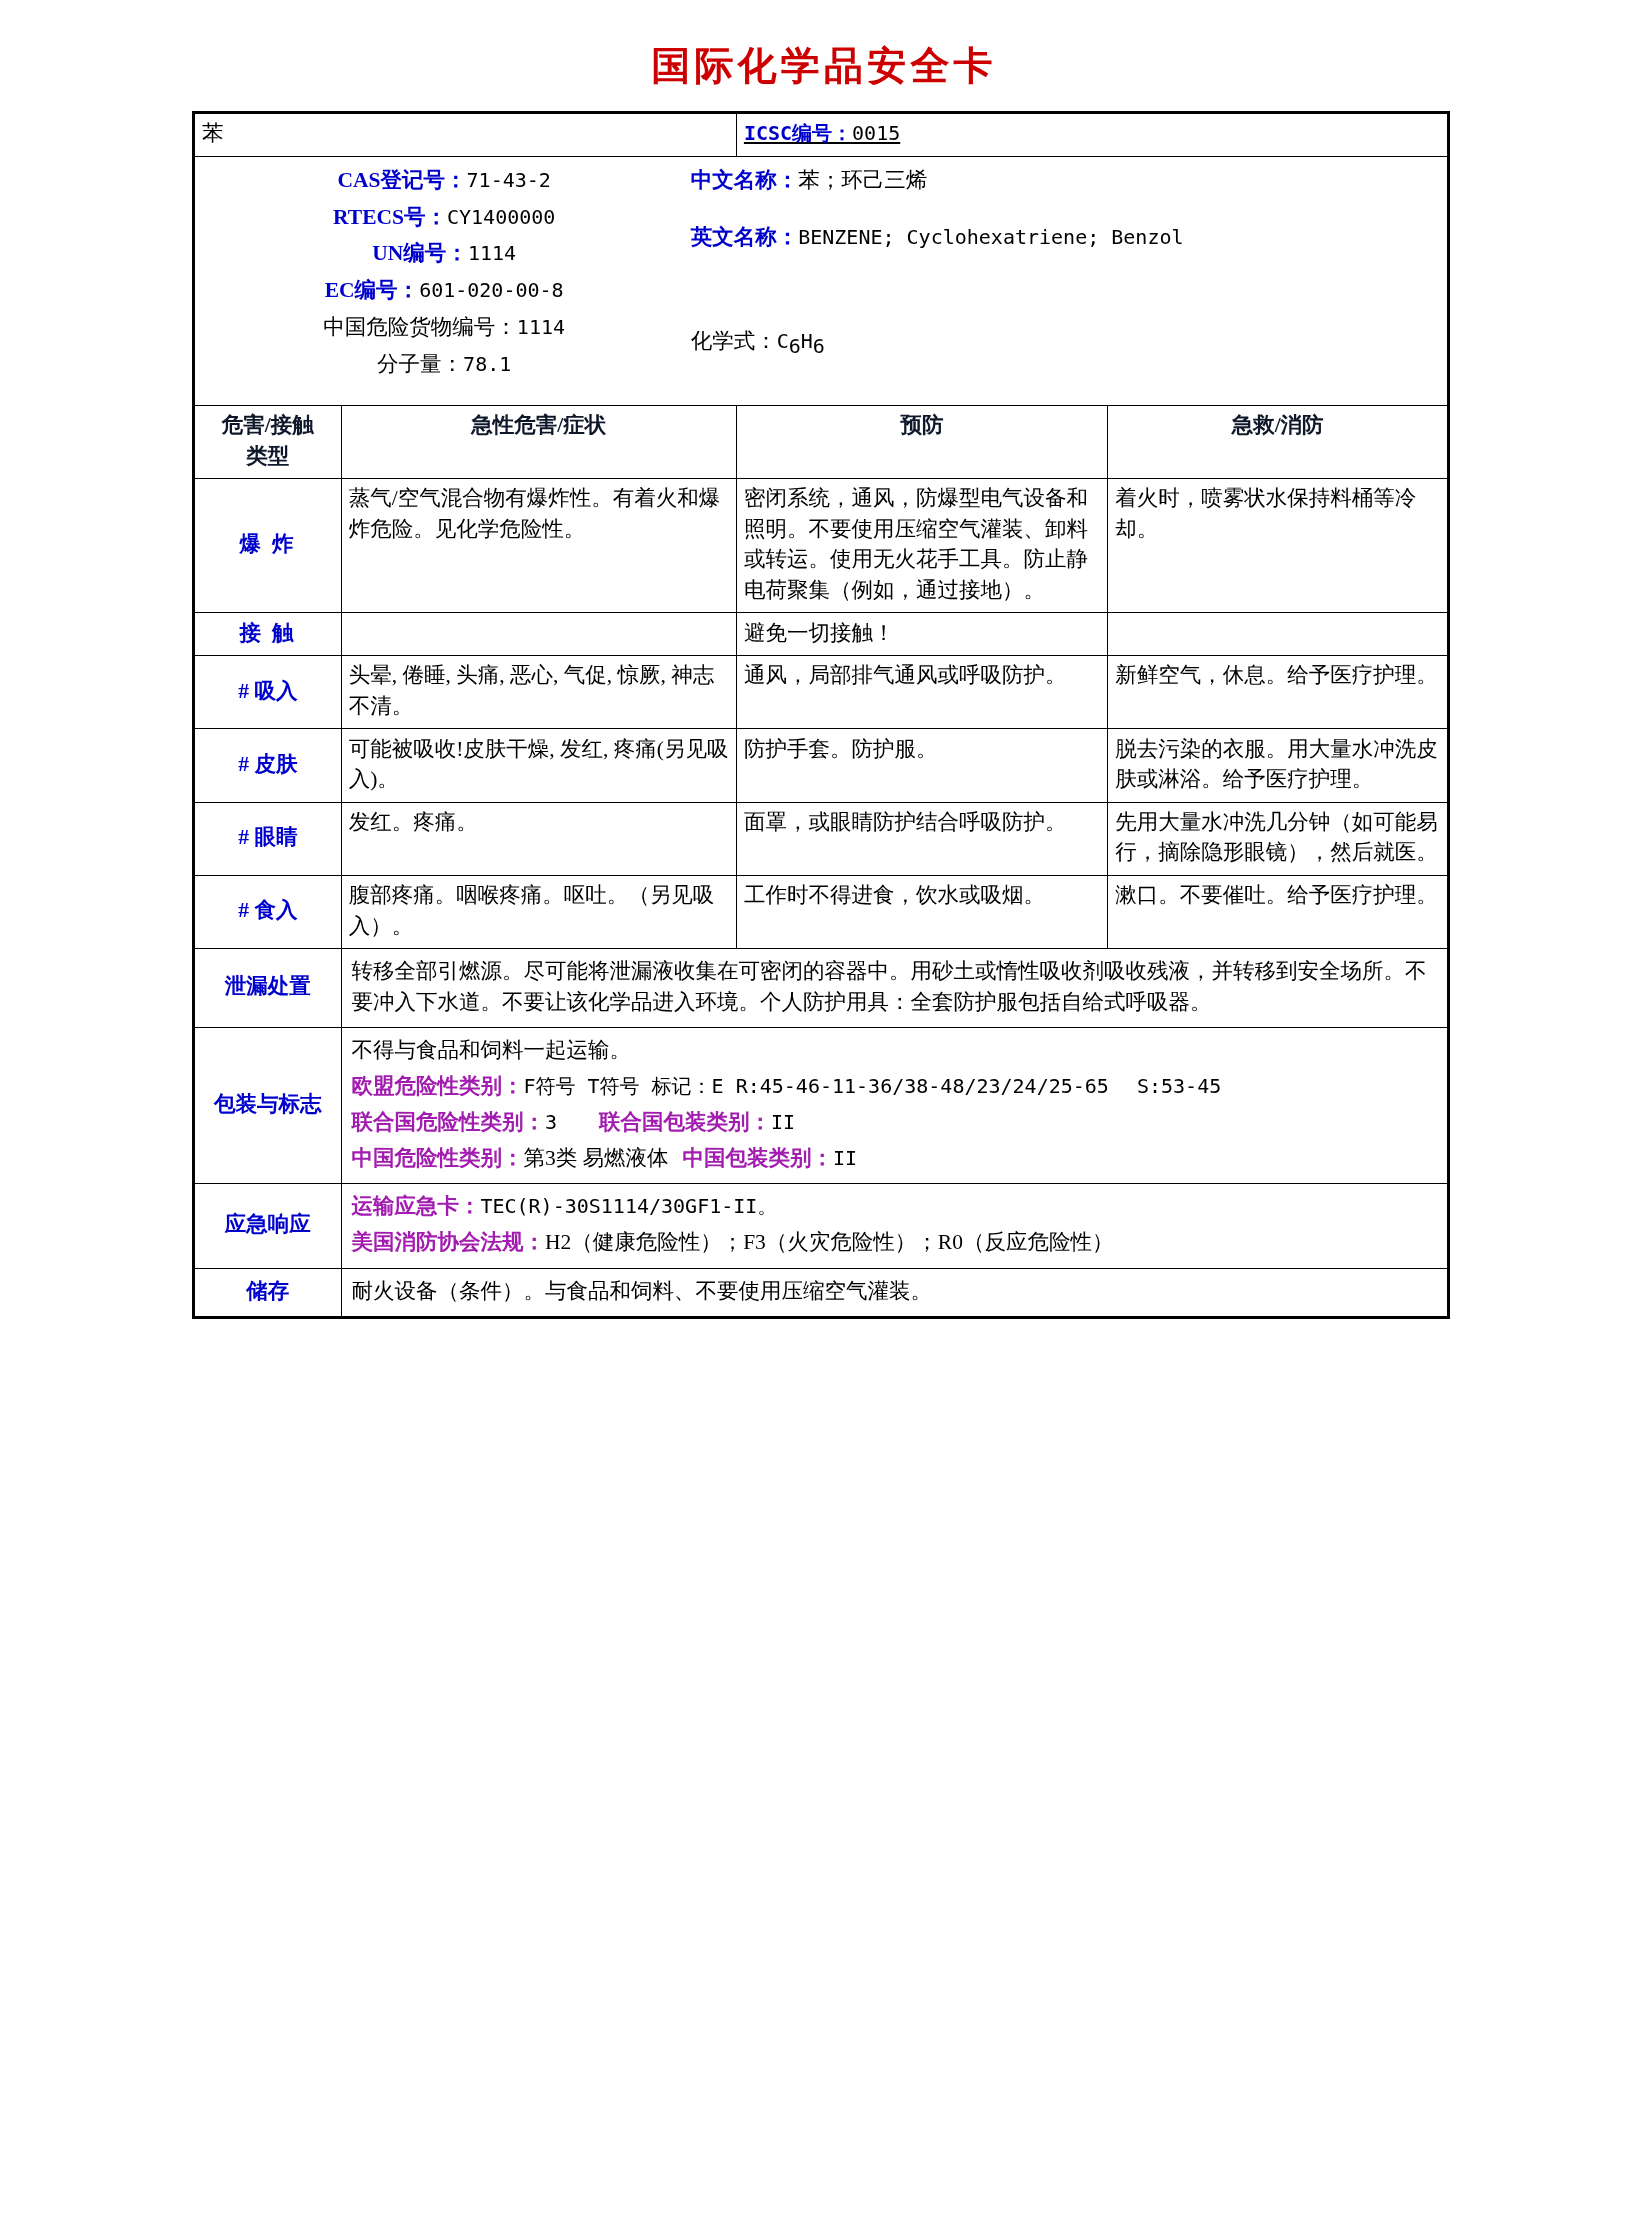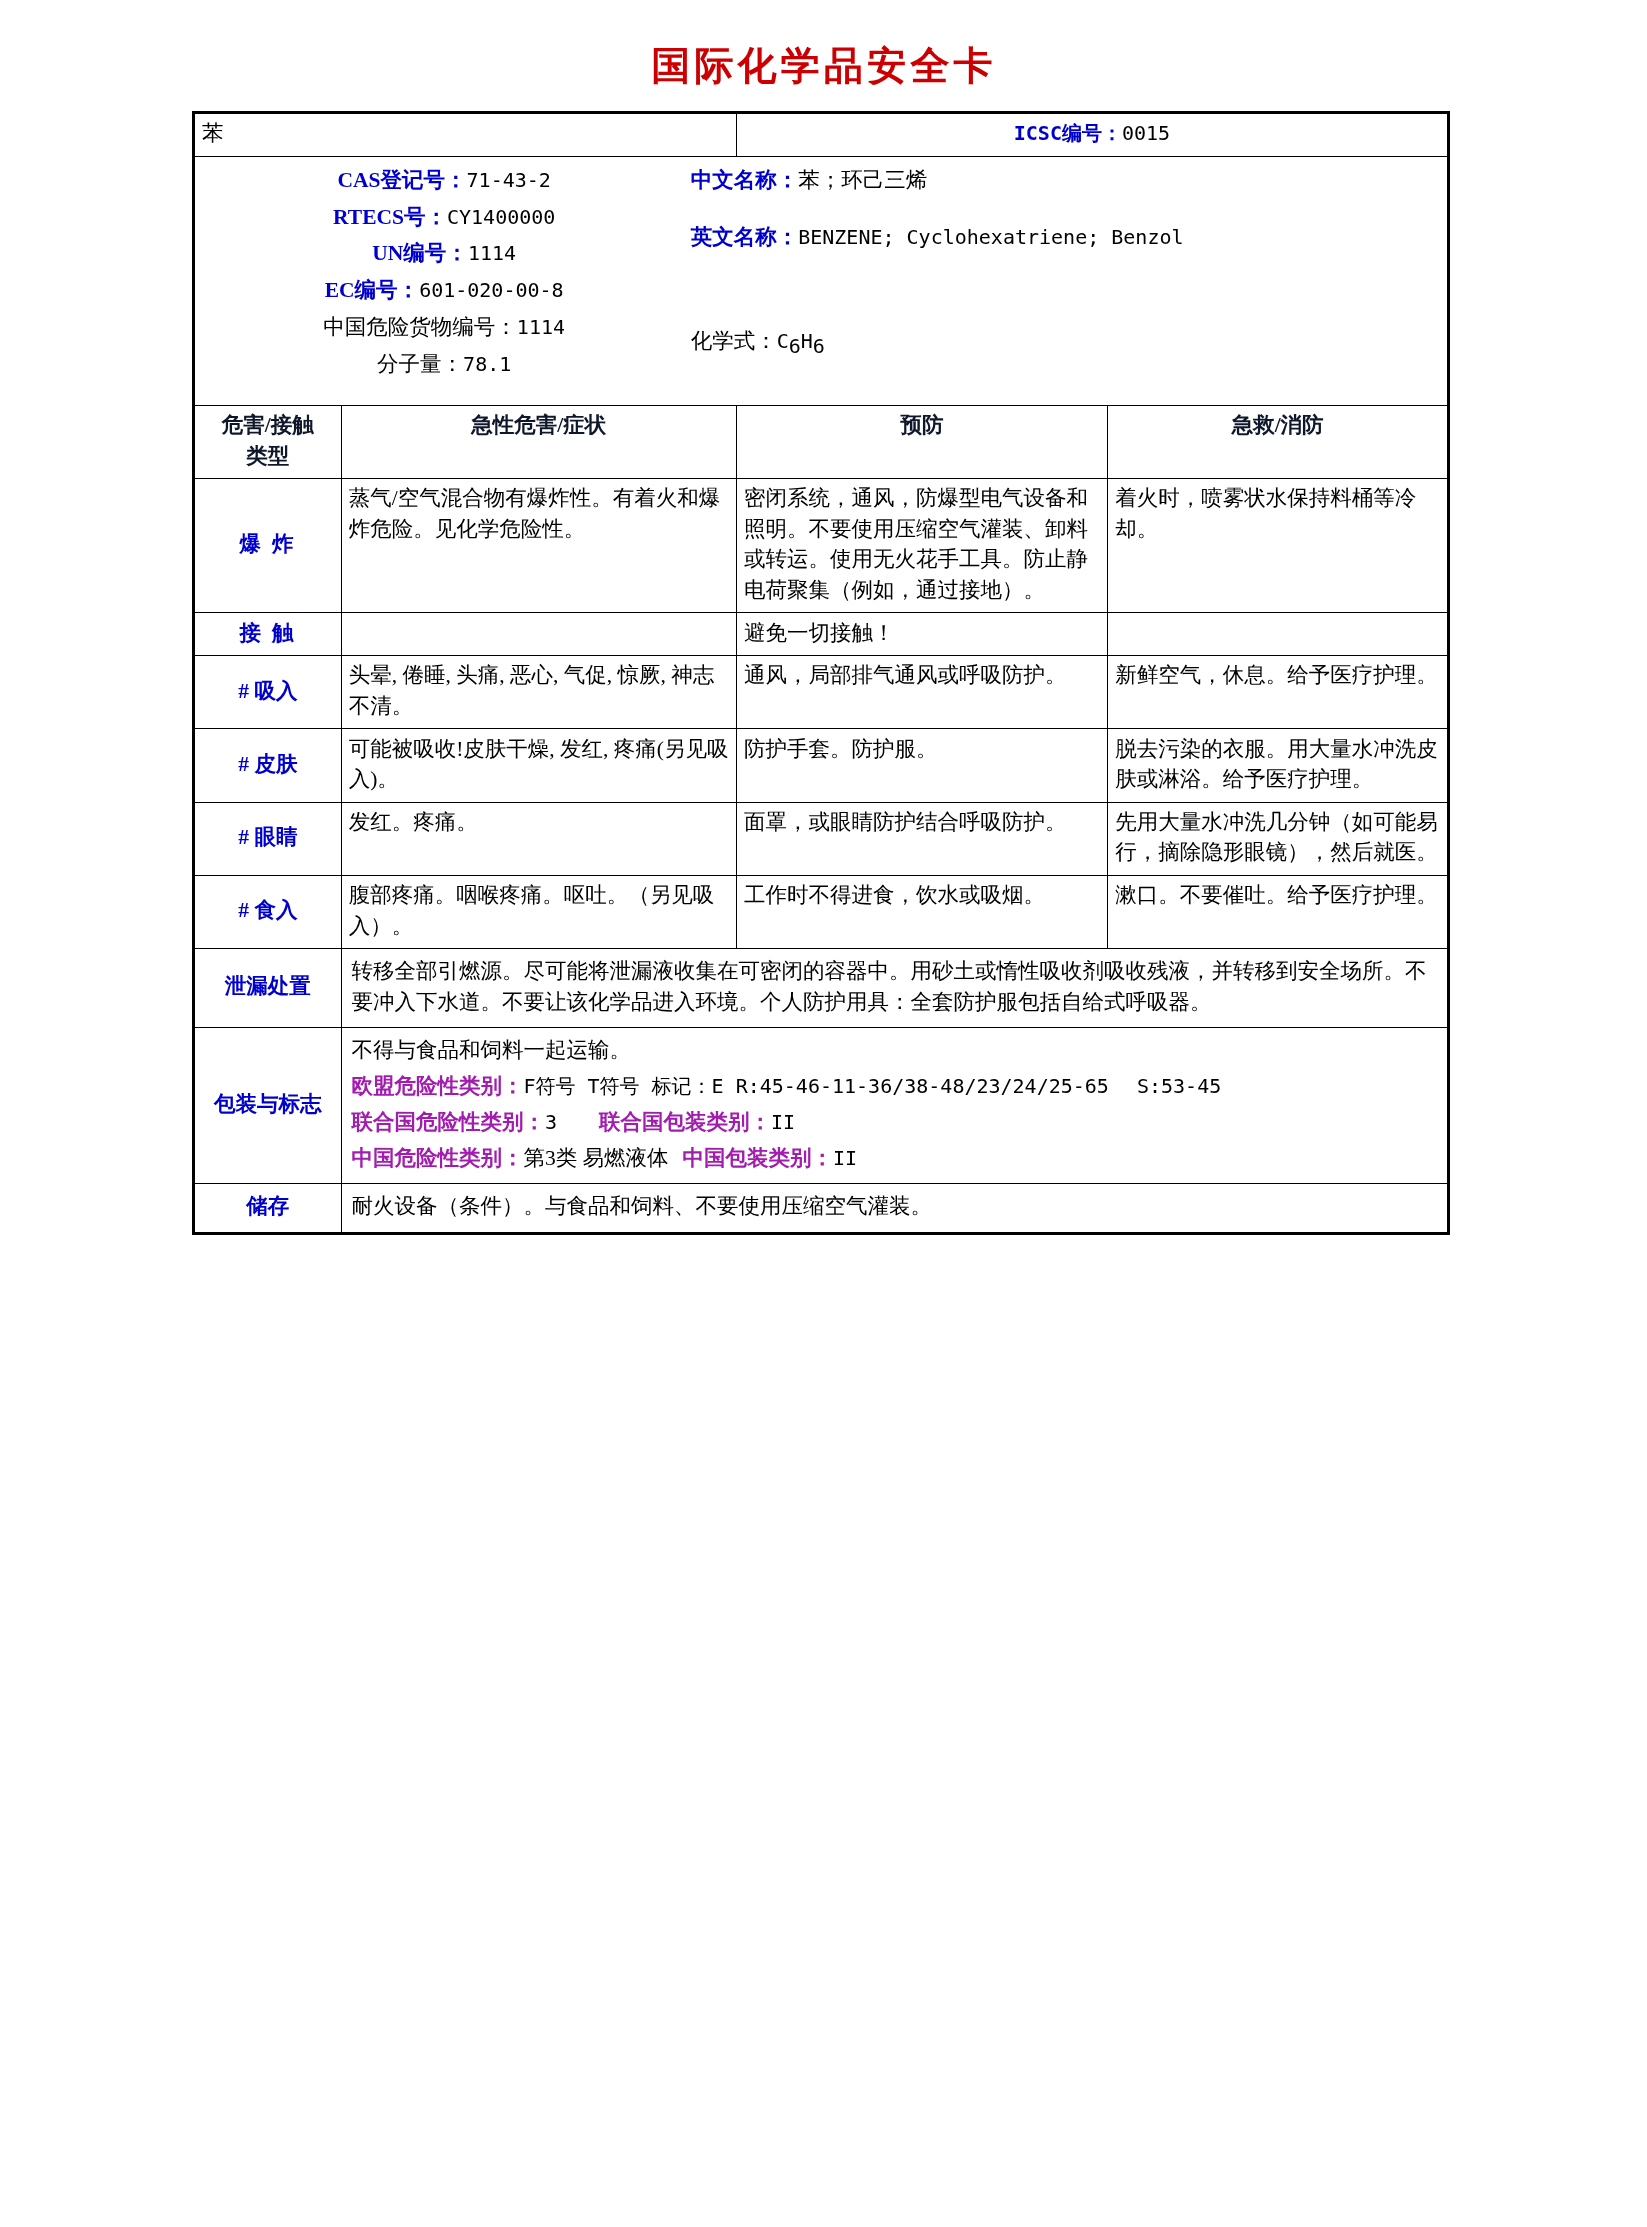--- a/index.html
+++ b/index.html
@@ -50,24 +50,25 @@
     line-height: 1.42;
   }
   
   .hdr-row td {
     padding: 7px 9.7px;
   }
   .hdr-name {
     font-size: 21.5px;
   }
   .hdr-icsc {
-    text-align: center;
+    text-align: left;
     font-family: "DejaVu Sans Mono", "Liberation Mono", monospace;
     font-size: 21px;
     white-space: nowrap;
+    text-decoration: underline;
   }
   .bluebold {
     color: #0000cc;
     font-weight: bold;
   }
   .ident {
     padding: 8.3px 9.7px 11px 9.7px !important;
   }
   .ident-wrap {
     position: relative;
@@ -275,20 +276,31 @@
           </p>
           <p>
             <span class="label-left">联合国危险性类别：</span><span class="mono">3</span><span style="display:inline-block;width:42px;"></span><span class="label-left">联合国包装类别：</span><span class="mono">II</span>
           </p>
           <p>
             <span class="label-left">中国危险性类别：</span><span>第3类  易燃液体</span><span style="display:inline-block;width:14px;"></span><span class="label-left">中国包装类别：</span><span class="mono">II</span>
           </p>
         </td>
       </tr>
 
+      <tr>
+        <td class="rowlabel rowlabel-sm">应急响应</td>
+        <td colspan="3" class="wide">
+          <p>
+            <span class="label-left">运输应急卡：</span><span class="mono">TEC(R)-30S1114/30GF1-II。</span>
+          </p>
+          <p>
+            <span class="label-left">美国消防协会法规：</span><span>H2（健康危险性）；F3（火灾危险性）；R0（反应危险性）</span>
+          </p>
+        </td>
+      </tr>
 
       <tr>
         <td class="rowlabel rowlabel-sm">储存</td>
         <td colspan="3" class="wide">耐火设备（条件）。与食品和饲料、不要使用压缩空气灌装。</td>
       </tr>
 
     </tbody>
       </table>
   </div>
 </div>

